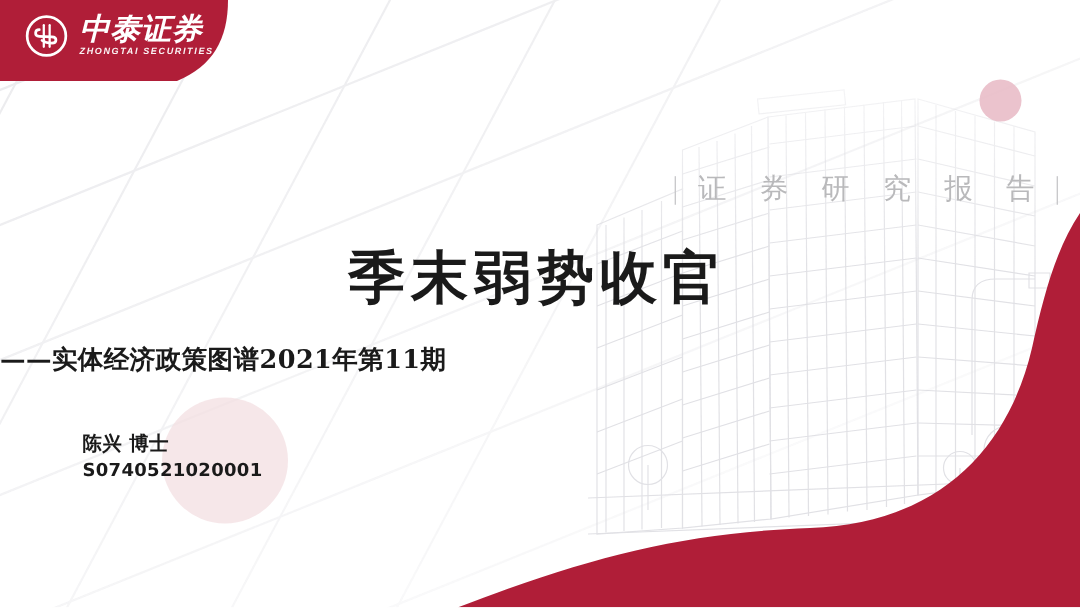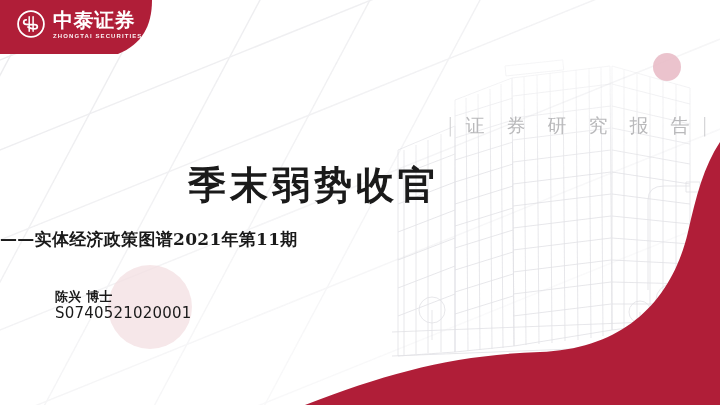--- a/index.html
+++ b/index.html
@@ -31,22 +31,23 @@
   .layer-building  { z-index: 2; }
   .layer-shapes    { z-index: 3; }
   .layer-content   { position: absolute; left:0; top:0; width:720px; height:405px; z-index: 6; }
 
   
   .logo-block {
     position: absolute;
     left: 16px;
     top: 9px;
     display: flex;
-    align-items: flex-end;
+    align-items: flex-start;
     gap: 7px;
+    font-style: italic;
   }
   .logo-emblem { width: 30px; height: 30px; display:block; }
   .logo-text-wrap {
     display: flex;
     flex-direction: column;
     justify-content: center;
     line-height: 1;
   }
   .logo-cn {
     color: #ffffff;
@@ -105,20 +106,21 @@
     left: 0;
     top: 160px;
     width: 628px;
     text-align: center;
     color: #1a1a1a;
     font-family: "DejaVu Serif", "Liberation Serif", serif;
     font-size: 38px;
     font-weight: bold;
     letter-spacing: 4px;
     white-space: nowrap;
+    padding-left: 44px;
   }
 
   .subtitle {
     position: absolute;
     left: 0;
     top: 228px;
     width: 720px;
     color: #1a1a1a;
     font-family: "DejaVu Serif", "Liberation Serif", serif;
     font-size: 17px;
@@ -137,22 +139,22 @@
   .author-line {
     font-family: "DejaVu Serif", "Liberation Serif", serif;
     font-size: 13px;
     font-weight: bold;
     line-height: 17px;
     white-space: nowrap;
     letter-spacing: 0.2px;
   }
   .author-line.mono {
     font-family: "DejaVu Sans", "Liberation Sans", sans-serif;
-    font-size: 15px;
-    font-weight: normal;
+    font-size: 12px;
+    font-weight: bold;
     letter-spacing: 0.2px;
   }
 </style>
 </head>
 <body>
 
 <div id="slide">
 
   <svg class="bg-svg layer-bgpattern" viewBox="0 0 720 405">
     <defs>

